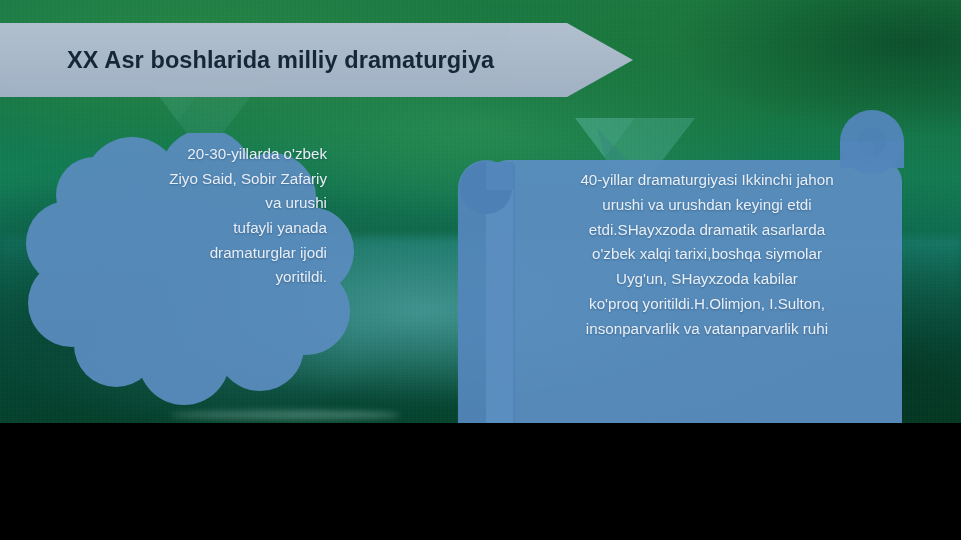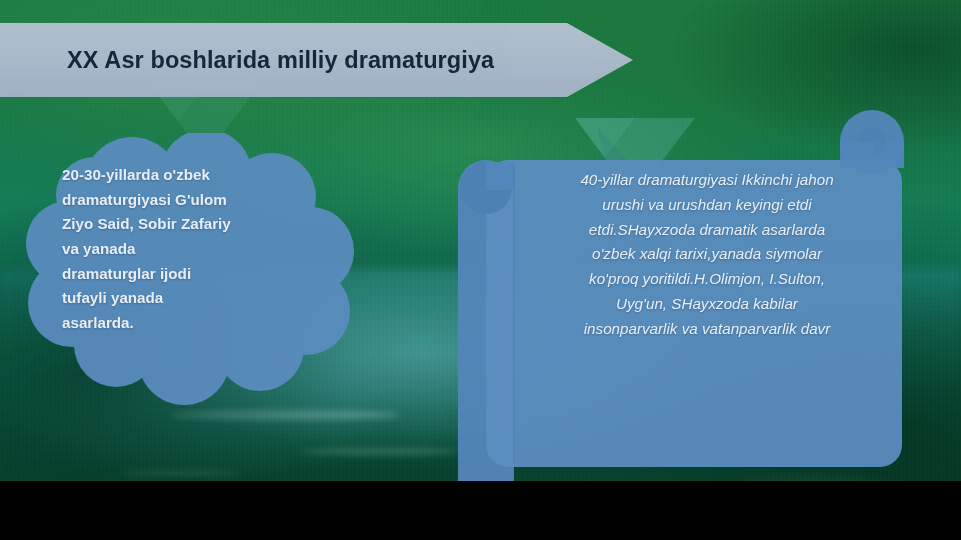--- a/index.html
+++ b/index.html
@@ -1,19 +1,19 @@
 <!DOCTYPE html>
 <html><head>
 <meta charset="utf-8">
 <style>
   html,body{margin:0;padding:0;background:#000;}
   body{width:961px;height:540px;overflow:hidden;
        font-family:"Liberation Sans","DejaVu Sans",sans-serif;}
 
-  #slide{position:relative;width:961px;height:481px;overflow:hidden;}
+  #slide{position:relative;width:961px;height:423px;overflow:hidden;}
 
   
   .bg{position:absolute;inset:0;}
   .bg-base{position:absolute;inset:0;
     background:
       radial-gradient(ellipse 55% 42% at 20% 12%, #2e8a3c 0%, rgba(46,138,60,0) 62%),
       radial-gradient(ellipse 60% 45% at 72% 8%,  #1f7a34 0%, rgba(31,122,52,0) 64%),
       radial-gradient(ellipse 48% 34% at 50% 30%, #2c8f4a 0%, rgba(44,143,74,0) 65%),
       radial-gradient(ellipse 70% 40% at 30% 62%, #14613c 0%, rgba(20,97,60,0) 70%),
       radial-gradient(ellipse 65% 46% at 78% 72%, #0d5a37 0%, rgba(13,90,55,0) 72%),
@@ -49,30 +49,30 @@
     background:linear-gradient(180deg,#bcc4d8 0%,#b5bed4 45%,#aab5cd 100%);
     -webkit-clip-path:polygon(0 0, 567px 0, 633px 50%, 567px 100%, 0 100%);
     clip-path:polygon(0 0, 567px 0, 633px 50%, 567px 100%, 0 100%);
     display:flex;align-items:center;opacity:.93;}
   .banner-title{margin-left:67px;font-size:23.5px;font-weight:600;color:#16213a;
     letter-spacing:.1px;white-space:nowrap;}
 
   
   .cloud-wrap{position:absolute;left:24px;top:133px;width:340px;height:272px;}
   .cloud-wrap svg{display:block;width:100%;height:100%;}
-  .cloud-text{position:absolute;left:38px;top:30px;width:265px;
-    text-align:left;color:#e8eef6;font-size:15.2px;line-height:1.62;
-    text-shadow:0 1px 2px rgba(20,50,80,.35);font-weight:bold;}
+  .cloud-text{position:absolute;left:38px;top:9px;width:265px;
+    text-align:right;color:#e8eef6;font-size:15.2px;line-height:1.62;
+    text-shadow:0 1px 2px rgba(20,50,80,.35);}
 
   
   .scroll-wrap{position:absolute;left:450px;top:108px;width:462px;height:418px;}
   .scroll-wrap svg{display:block;width:100%;height:100%;}
   .scroll-text{position:absolute;left:68px;top:60px;width:378px;
     text-align:center;color:#e9eff7;font-size:15.2px;line-height:1.63;
-    text-shadow:0 1px 2px rgba(15,45,75,.35);font-style:italic;}
+    text-shadow:0 1px 2px rgba(15,45,75,.35);}
 
   .ln{display:block;}
 </style>
 </head>
 <body>
 
 <div id="slide">
 
   <div class="bg">
     <div class="bg-base"></div>
@@ -128,26 +128,25 @@
         <circle cx="160" cy="226" r="46"></circle>
         <circle cx="92" cy="212" r="42"></circle>
 
         <circle cx="48" cy="170" r="44"></circle>
         <circle cx="44" cy="110" r="42"></circle>
         <circle cx="70" cy="62" r="38"></circle>
       </g>
     </svg>
     <div class="cloud-text">
       <span class="ln">20-30-yillarda o'zbek</span>
-      <span class="ln">dramaturgiyasi G'ulom</span>
       <span class="ln">Ziyo Said, Sobir Zafariy</span>
-      <span class="ln">va  yanada</span>
+      <span class="ln">va  urushi</span>
+      <span class="ln">tufayli yanada</span>
       <span class="ln">dramaturglar ijodi</span>
-      <span class="ln">tufayli yanada</span>
-      <span class="ln">asarlarda.</span>
+      <span class="ln">yoritildi.</span>
     </div>
   </div>
 
   <div class="scroll-wrap">
     <svg viewBox="0 0 462 418" aria-hidden="true">
 
       <rect x="8" y="52" width="56" height="362" rx="28" fill="#5386bb" opacity="0.95"></rect>
 
       <rect x="36" y="52" width="416" height="307" rx="22" fill="#5b8dc0" opacity="0.94"></rect>
 
@@ -158,20 +157,20 @@
       <rect x="390" y="34" width="64" height="26" fill="#5386bb" opacity="0.94"></rect>
       <circle cx="422" cy="34" r="14" fill="#4d7fb4" opacity="0.55"></circle>
       <rect x="408" y="34" width="16" height="20" fill="#5386bb" opacity="0.70"></rect>
 
       <line x1="64" y1="56" x2="64" y2="356" stroke="#4a7bb0" stroke-width="1.5" opacity="0.55"></line>
     </svg>
     <div class="scroll-text">
       <span class="ln">40-yillar dramaturgiyasi Ikkinchi jahon</span>
       <span class="ln">urushi va urushdan keyingi etdi</span>
       <span class="ln">etdi.SHayxzoda dramatik asarlarda</span>
-      <span class="ln">o'zbek xalqi tarixi,yanada siymolar</span>
+      <span class="ln">o'zbek xalqi tarixi,boshqa siymolar</span>
+      <span class="ln">Uyg'un, SHayxzoda kabilar</span>
       <span class="ln">ko'proq yoritildi.H.Olimjon, I.Sulton,</span>
-      <span class="ln">Uyg'un, SHayxzoda kabilar</span>
-      <span class="ln">insonparvarlik va vatanparvarlik davr</span>
+      <span class="ln">insonparvarlik va vatanparvarlik ruhi</span>
     </div>
   </div>
 
 </div>
 
 </body></html>

